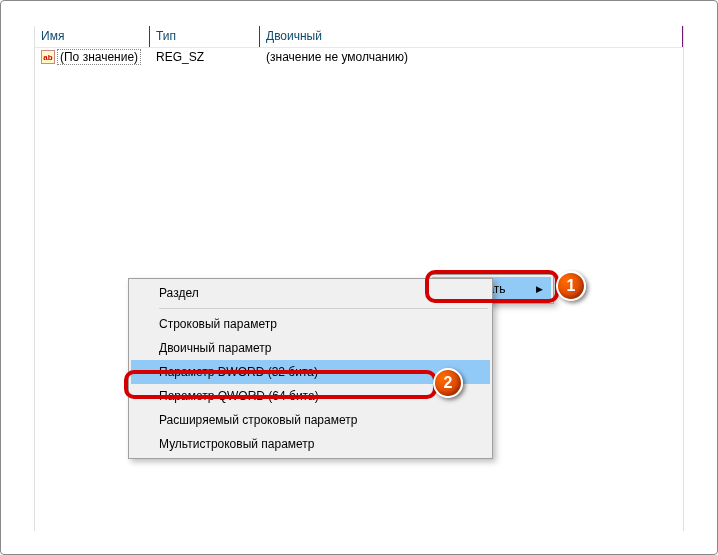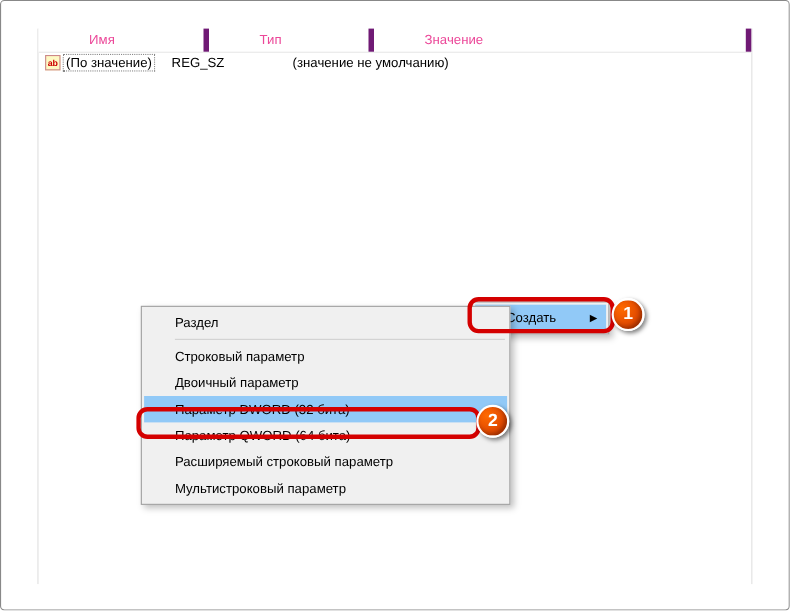--- a/index.html
+++ b/index.html
@@ -28,24 +28,23 @@
       background: #fff;
     }
     .list-header {
       display: flex;
       height: 22px;
       background: #fff;
       border-bottom: 1px solid #e8e8e8;
     }
     .list-header-cell {
       padding: 3px 6px;
-      border-right: 5px solid #701a75;
-      color: #ec4899;
+      border-right: 1px solid #701a75;
+      color: #0c4a6e;
       font-size: 12px;
-      margin-left: 40px;
     }
     .col-name { width: 115px; }
     .col-type { width: 110px; }
     .col-value { flex: 1; }
     .list-row {
       display: flex;
       height: 18px;
       align-items: center;
     }
     .list-cell {
@@ -106,21 +105,21 @@
       font-size: 9px;
     }
     #parent-menu {
       left: 429px;
       top: 274px;
       width: 125px;
     }
     #submenu {
       left: 128px;
       top: 278px;
-      width: 336px;
+      width: 365px;
     }
 
     
     .callout {
       position: absolute;
       border: 4px solid #d40000;
       border-radius: 10px;
       pointer-events: none;
     }
     #callout-1 {
@@ -151,21 +150,21 @@
   </style>
 </head>
 <body>
 
 <div class="outer-border"></div>
 
 <div class="content-area">
   <div class="list-header">
     <div class="list-header-cell col-name">Имя</div>
     <div class="list-header-cell col-type">Тип</div>
-    <div class="list-header-cell col-value">Значение</div>
+    <div class="list-header-cell col-value">Двоичный</div>
   </div>
   <div class="list-row">
     <div class="list-cell col-name">
       <span class="reg-icon">ab</span>
       <span class="selected-name">(По значение)</span>
     </div>
     <div class="list-cell col-type">REG_SZ</div>
     <div class="list-cell col-value">(значение не умолчанию)</div>
   </div>
 </div>

